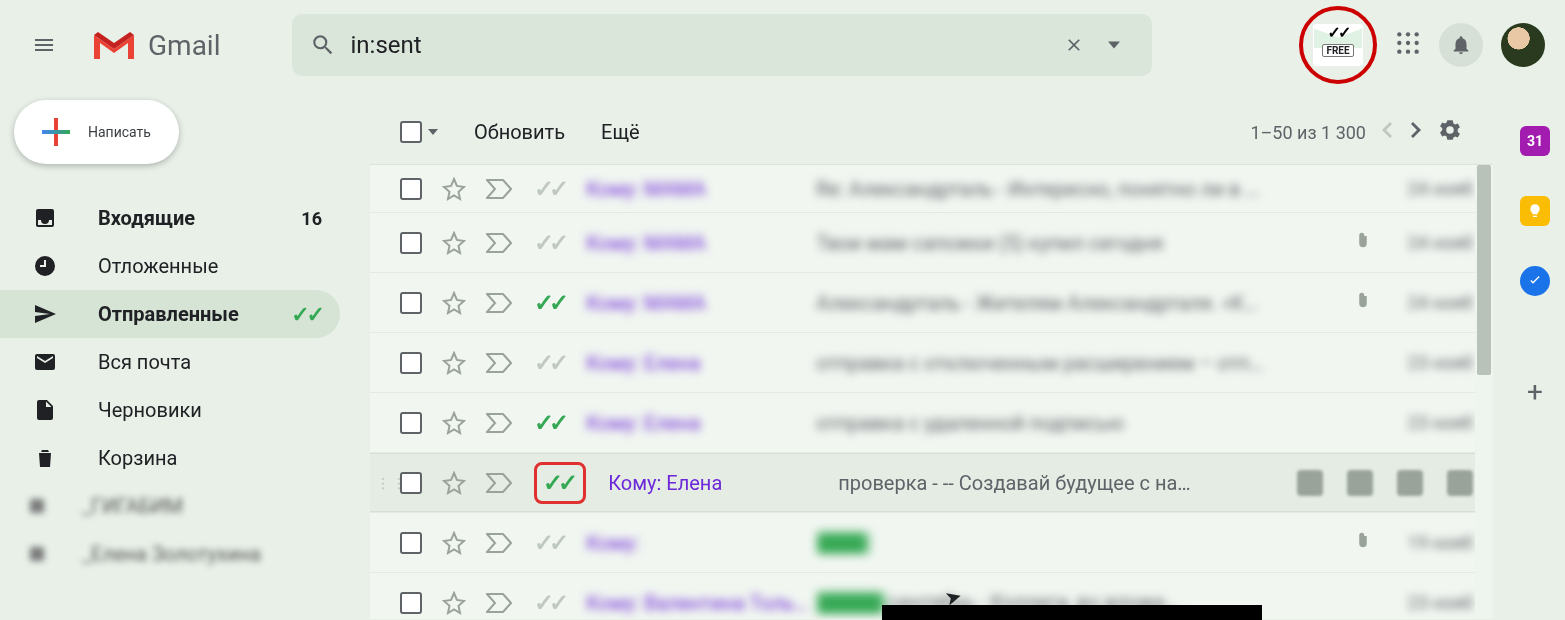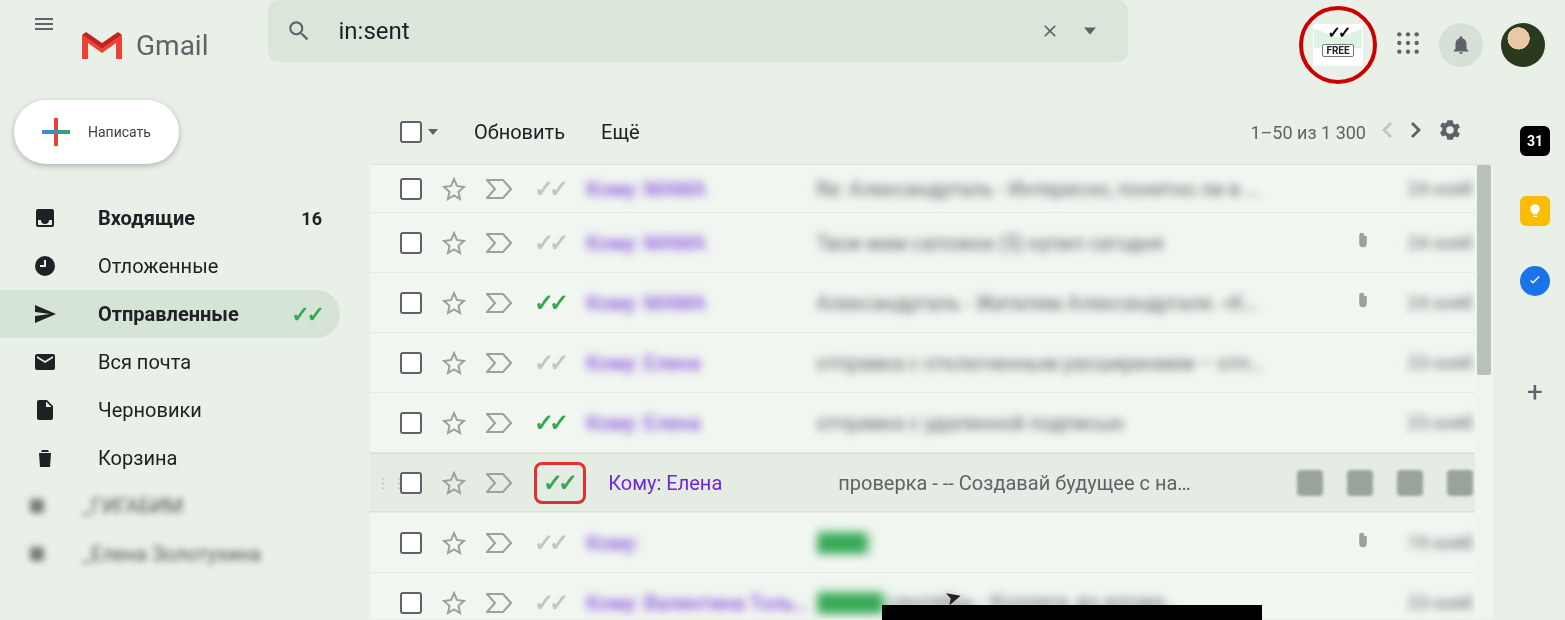--- a/index.html
+++ b/index.html
@@ -1,29 +1,29 @@
 <!DOCTYPE html>
 <html><head>
 <meta charset="utf-8">
 <style>
   * { box-sizing: border-box; margin: 0; padding: 0; font-family: 'Segoe UI', Roboto, Arial, sans-serif; }
   body { background: #e8f0e8; color: #202124; overflow: hidden; width: 1565px; height: 620px; position: relative; }
 
   
-  .header { display: flex; height: 90px; padding: 0 20px; }
+  .header { display: flex; align-items: center; height: 90px; padding: 0 20px; gap: 12px; }
   .menu-btn { width: 48px; height: 48px; display:flex; align-items:center; justify-content:center; border-radius:50%; cursor:pointer; }
   .menu-btn svg { width: 24px; height: 24px; fill: #5f6368; }
   .logo { display:flex; align-items:center; margin-left: 10px; }
   .logo-m { width: 48px; height: 36px; position:relative; }
   .logo-m svg { width:48px; height:36px; }
   .logo-text { font-size: 28px; color: #5f6368; margin-left: 10px; }
 
   .search { flex: 0 0 860px; margin-left: 60px; height: 62px; background: #dbe6db; border-radius: 10px; display:flex; align-items:center; padding: 0 18px; }
   .search svg.sicon { width: 26px; height: 26px; fill:#5f6368; }
-  .search input { flex:1; border:none; background:transparent; font-size: 24px; color:#202124; margin-left: 26px; outline:none; }
+  .search input { flex:1; border:none; background:transparent; font-size: 24px; color:#202124; margin-left: 14px; outline:none; }
   .search .clear { width:40px; height:40px; display:flex; align-items:center; justify-content:center; cursor:pointer; }
   .search .clear svg { width:20px; height:20px; fill:#5f6368; }
   .search .drop { width:40px; height:40px; display:flex; align-items:center; justify-content:center; cursor:pointer; }
   .search .drop svg { width:12px; height:12px; fill:#5f6368; }
 
   .header-right { margin-left:auto; display:flex; align-items:center; gap: 18px; }
   .ext-circle { width: 78px; height: 78px; border: 4px solid #c00; border-radius: 50%; display:flex; align-items:center; justify-content:center; }
   .ext-inner { width: 50px; height: 42px; background:#fff; border-radius:3px; display:flex; flex-direction:column; align-items:center; justify-content:center; position:relative; }
   .ext-inner .env { width:48px; height:26px; background:linear-gradient(135deg,#dff2e3 0%,#dff2e3 100%); clip-path: polygon(0 100%, 0 25%, 50% 60%, 100% 25%, 100% 100%); position:absolute; top:-2px; }
   .ext-inner .chk { position:relative; font-weight:bold; color:#000; font-size:16px; top:-6px; letter-spacing:-3px;}
@@ -98,21 +98,21 @@
   .scrollbar .thumb { position:absolute; right:2px; top:0; width:14px; height:210px; background:#b8c2b8; border-radius:2px;}
 
   
   .tooltip { position:absolute; left:512px; top:505px; width:380px; background:#000; color:#fff; padding: 12px 16px; font-size:15.5px; line-height:1.45; z-index:50;}
   .tooltip .l1, .tooltip .l2 { font-weight:bold; }
   .cursor-img { position:absolute; left:575px; top:485px; z-index:60; font-size:20px; transform: rotate(-15deg);}
 
   
   .rightstrip { position:absolute; right:0; top:100px; width: 60px; display:flex; flex-direction:column; align-items:center; gap:40px; padding-top:26px;}
   .rchip { width:30px; height:30px; border-radius:6px; display:flex; align-items:center; justify-content:center; font-size:14px; font-weight:bold; color:#fff;}
-  .rchip.cal { background:#000000;text-align:center; }
+  .rchip.cal { background:#a21caf;text-align:center; }
   .rchip.keep { background:#fbbc04; }
   .rchip.tasks { background:#1a73e8; border-radius:50%; }
   .rplus { width:30px; height:30px; display:flex; align-items:center; justify-content:center; color:#5f6368; font-size:28px; cursor:pointer; margin-top:40px;}
 </style>
 </head>
 <body>
 
 <div class="header">
   <div class="menu-btn">
     <svg viewBox="0 0 24 24">

